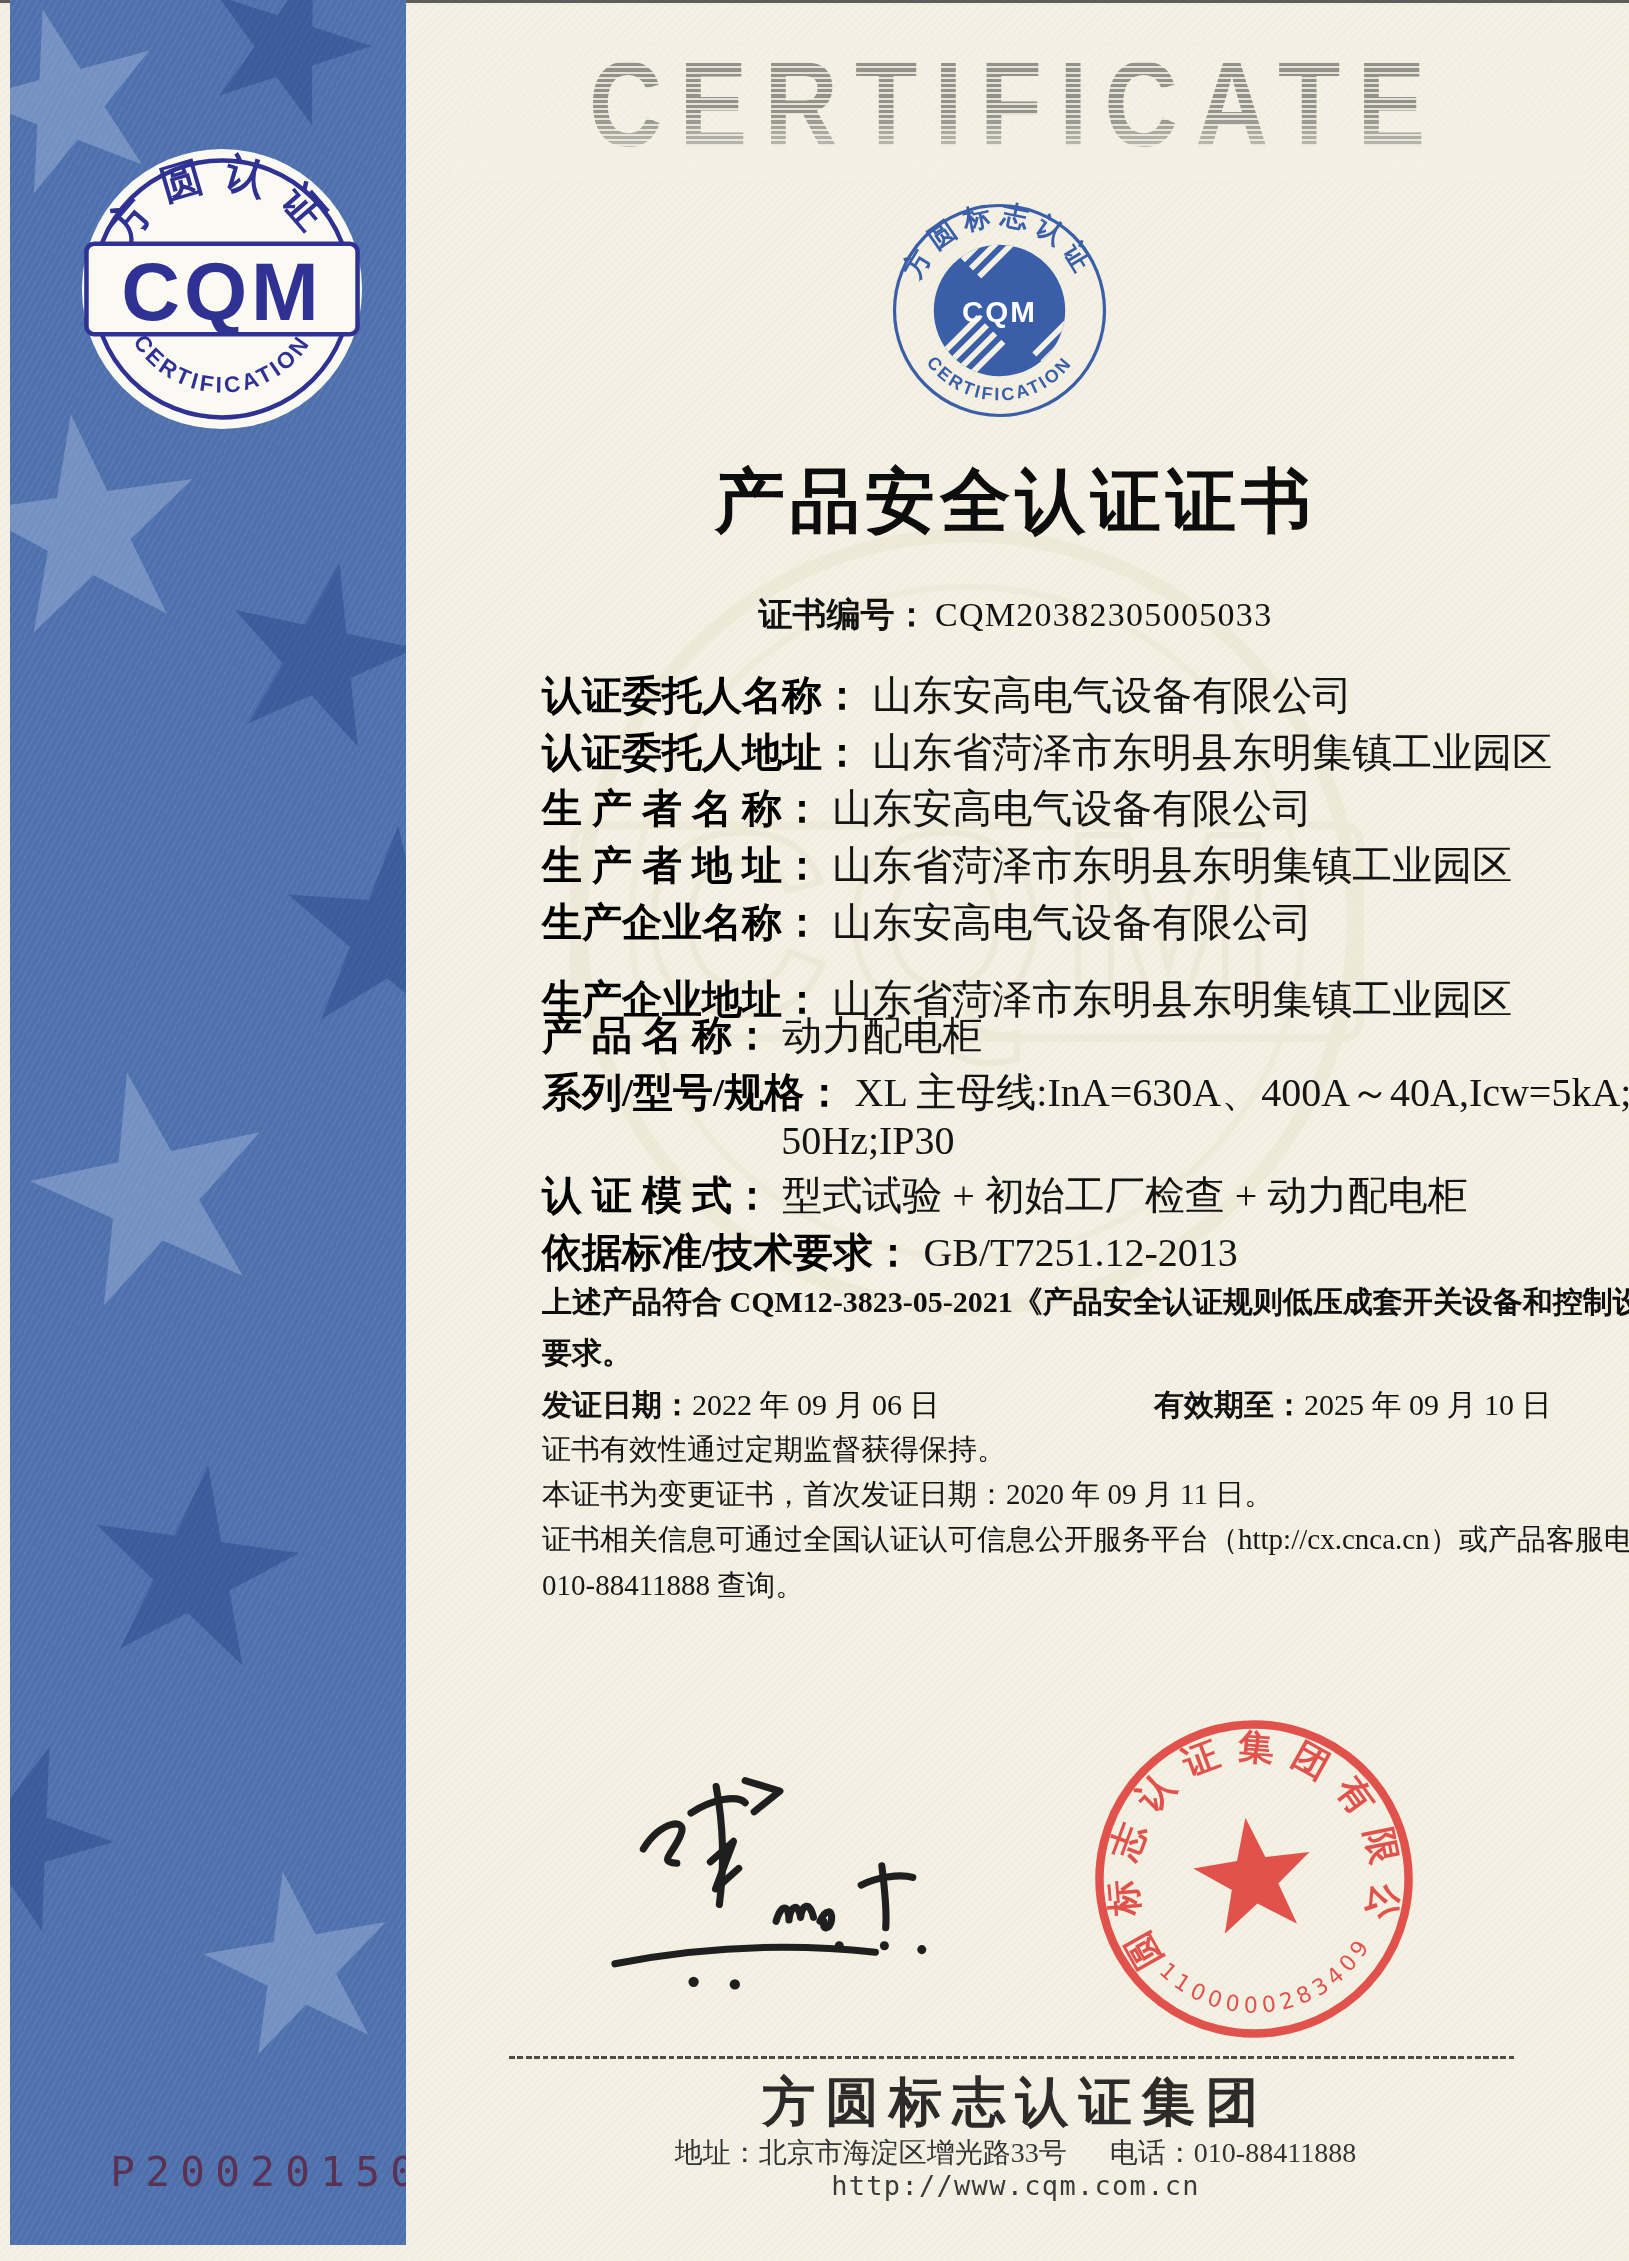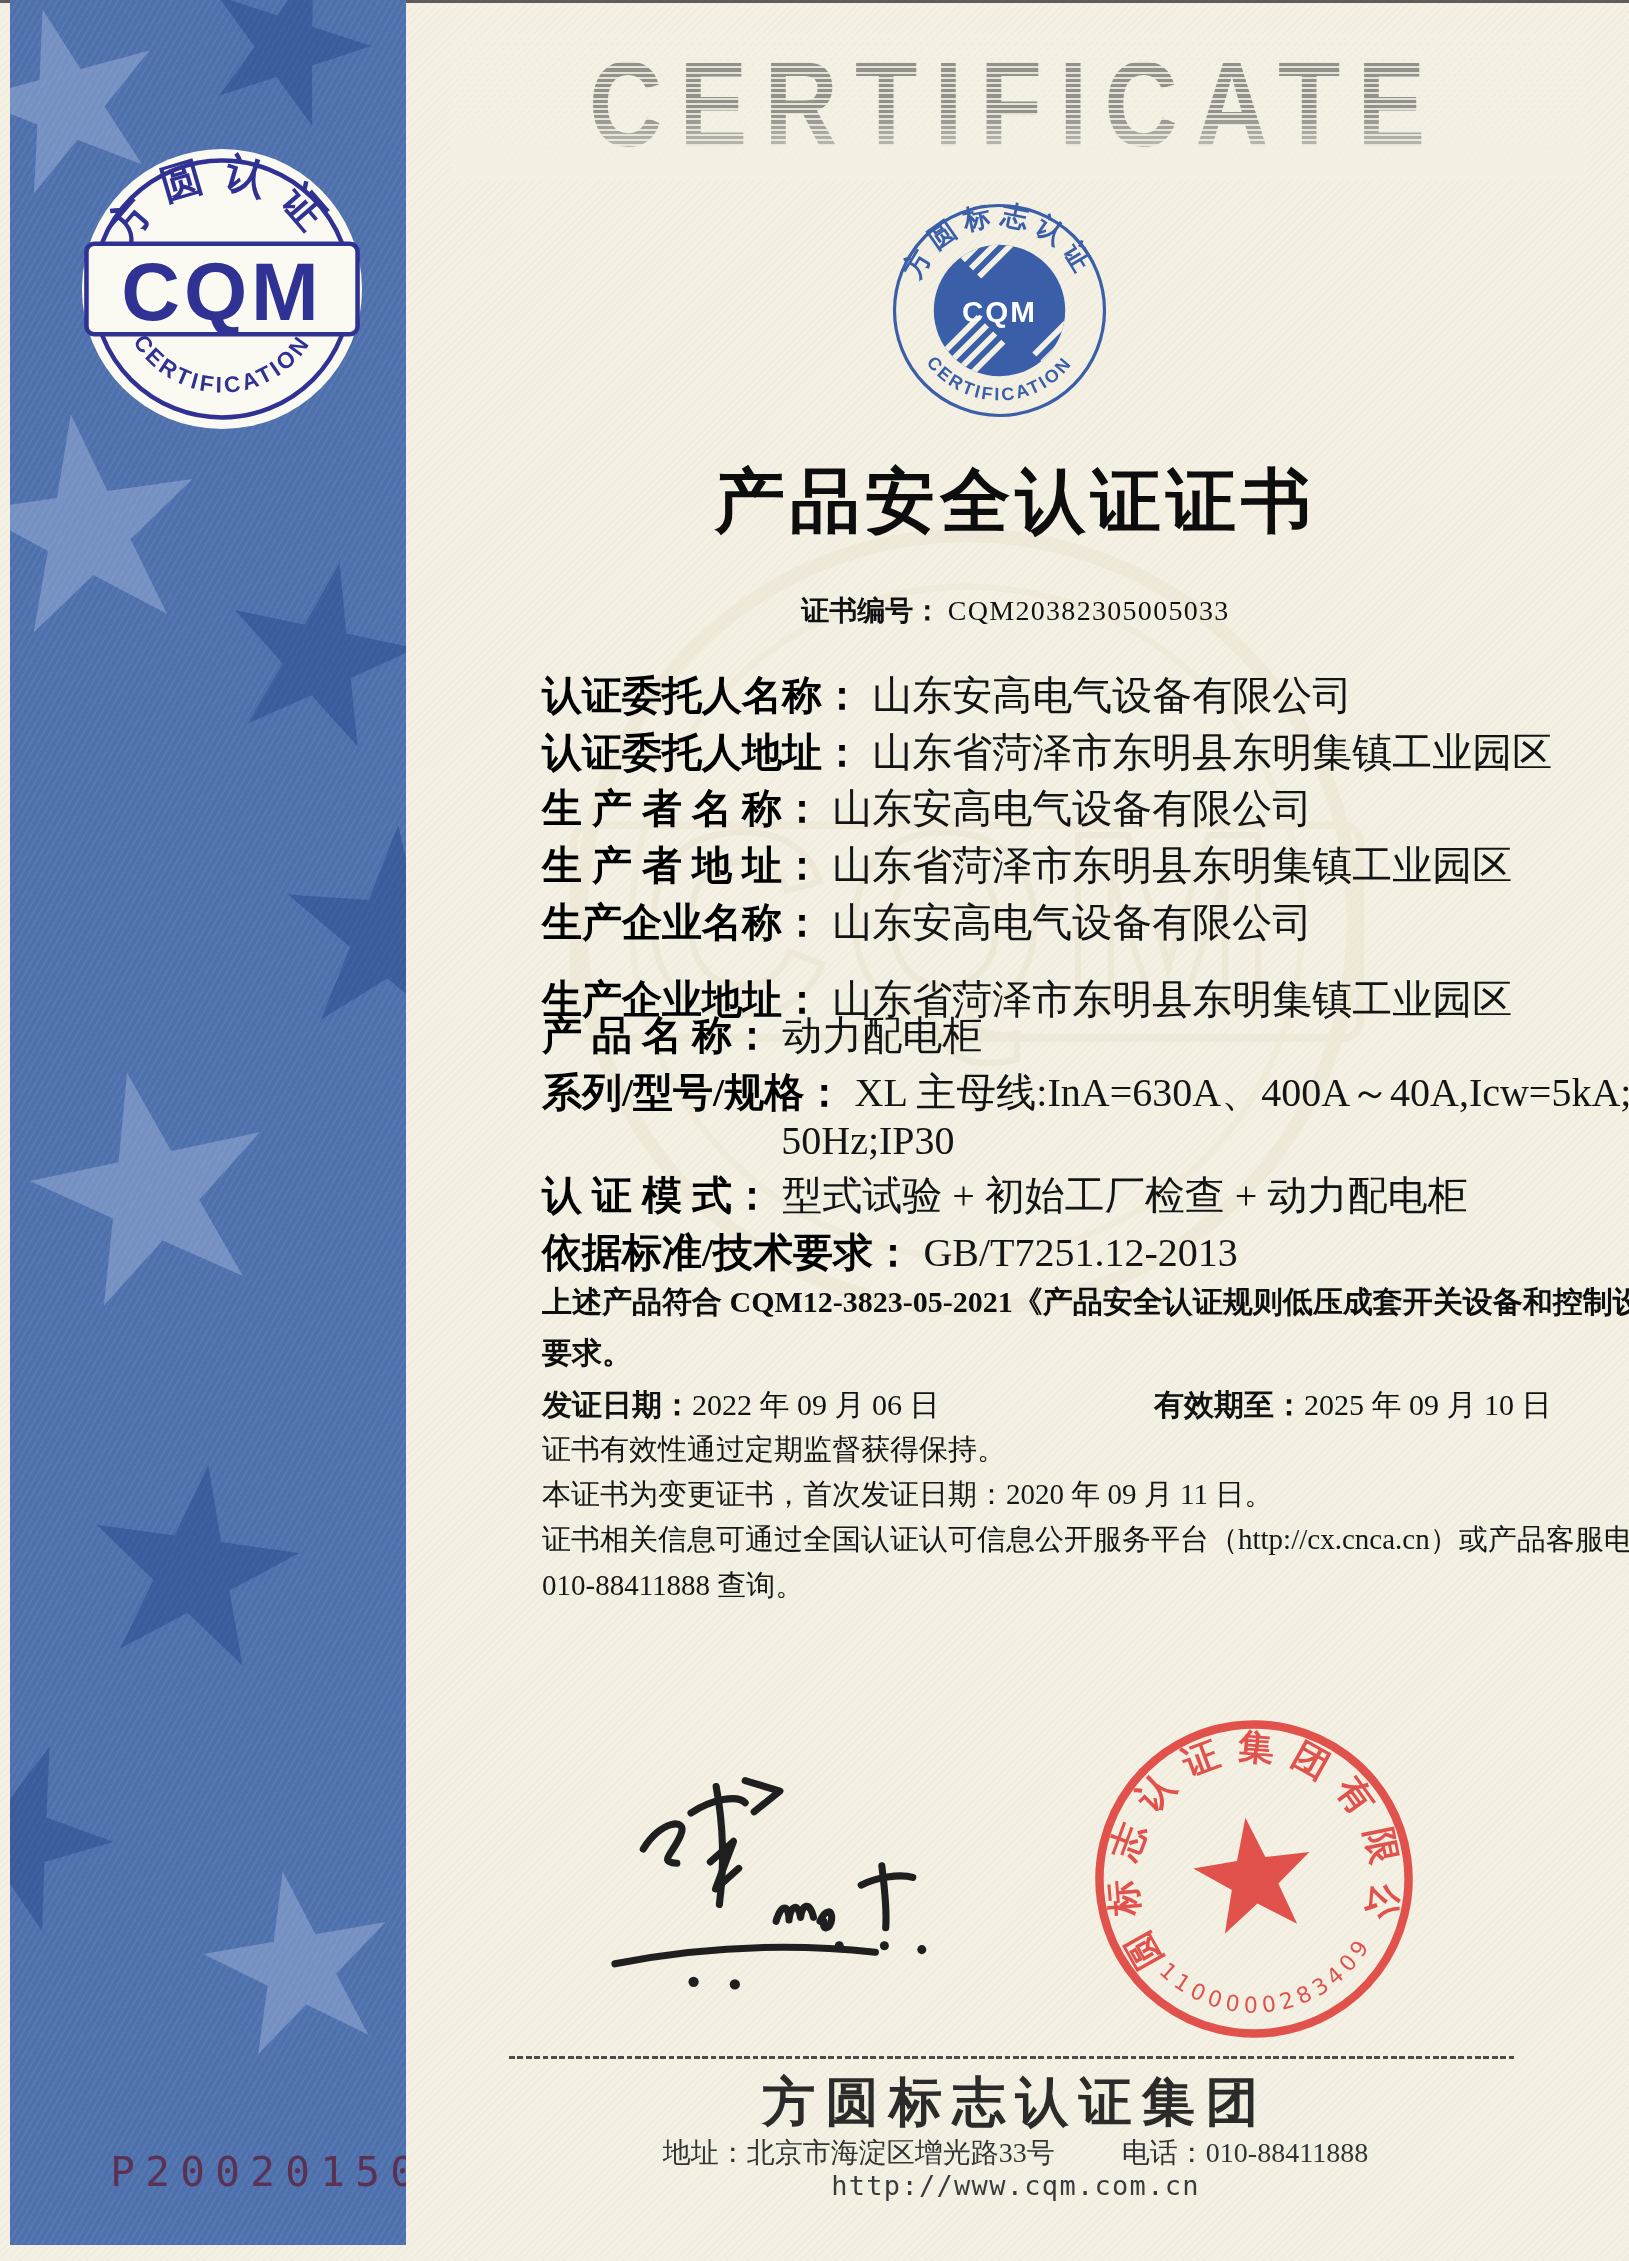--- a/index.html
+++ b/index.html
@@ -50,21 +50,21 @@
   
   .watermark{left:490px;top:445px;opacity:.55;}
 
   
   .title{
     left:406px;top:455px;width:1219px;text-align:center;
     font-size:70px;font-weight:bold;letter-spacing:5.2px;color:#0d0d0d;white-space:nowrap;
   }
   .certno{
     left:406px;top:592px;width:1219px;text-align:center;
-    font-size:28px;color:#111;white-space:nowrap;
+    font-size:34px;color:#111;white-space:nowrap;
   }
   .certno .lbl{font-weight:bold;}
   .certno .val{margin-left:6.4px;letter-spacing:1.3px;}
 
   
   .row{left:542px;font-size:40px;color:#141414;white-space:nowrap;}
   .row .lbl{font-weight:bold;color:#000;}
   .row .val{margin-left:10.3px;}
   .row.cont{left:771px;}
   .statement{left:542px;font-size:30px;font-weight:bold;color:#0e0e0e;white-space:nowrap;}
@@ -80,21 +80,21 @@
     background:repeating-linear-gradient(90deg,#4c4b48 0 5.8px,rgba(0,0,0,0) 5.8px 8.4px);
   }
   .footer-org{
     left:406px;top:2067px;width:1219px;text-align:center;
     font-size:53px;font-weight:bold;letter-spacing:10.3px;color:#2c2b29;white-space:nowrap;
   }
   .footer-line{
     left:406px;top:2134px;width:1219px;text-align:center;
     font-size:28px;color:#333;white-space:nowrap;
   }
-  .footer-line .seg{margin:0 30px;}
+  .footer-line .seg{margin:0 18px;}
   .footer-url{
     left:406px;top:2170px;width:1219px;text-align:center;
     font-family:"DejaVu Sans Mono",monospace;
     font-size:27px;letter-spacing:1.3px;color:#3a3a3a;
   }
 </style>
 </head>
 <body>
 
 <div class="page">

